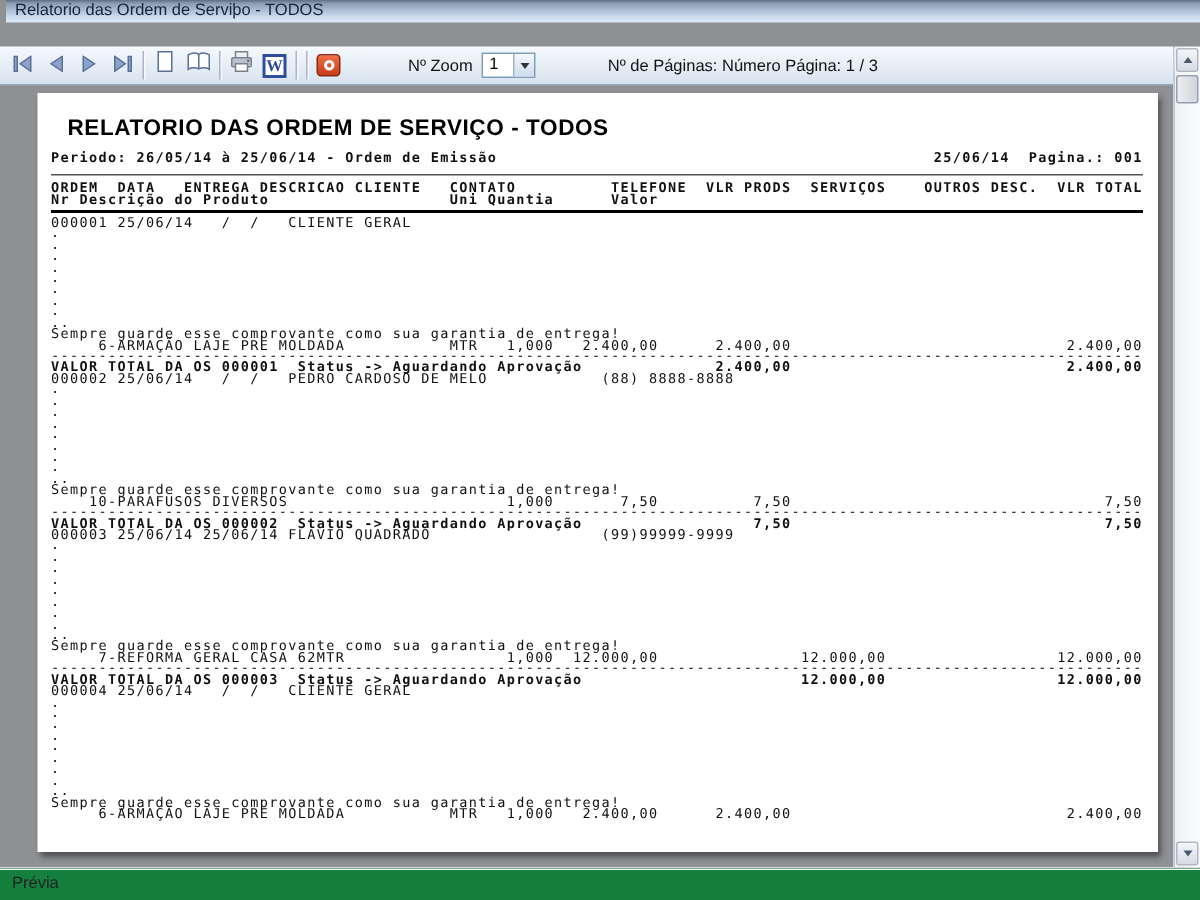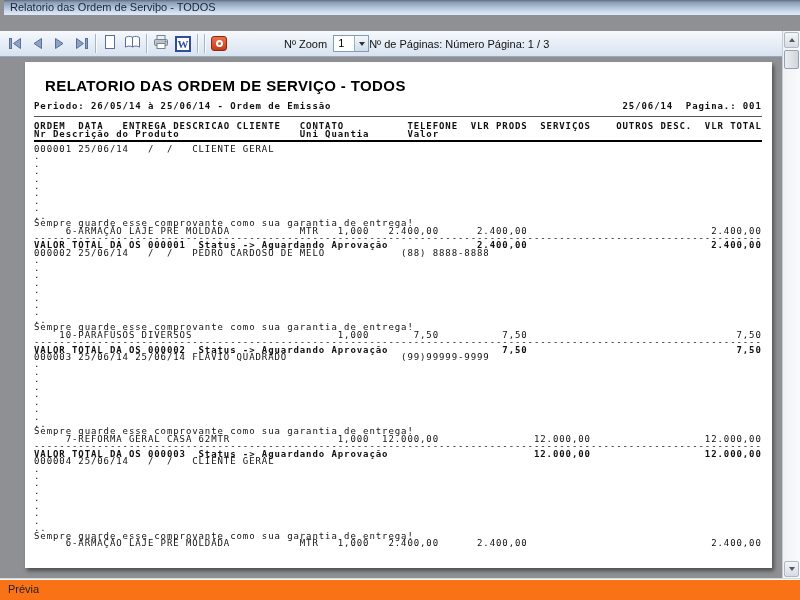--- a/index.html
+++ b/index.html
@@ -14,22 +14,22 @@
     background:linear-gradient(#f4f8fc,#dfe7f1); border-bottom:1px solid #c6cfda;
     display:flex; align-items:flex-start; font-size:11px; color:#111; padding-left:2px; }
   .menu-item { padding:0 6px; height:100%; line-height:15px; }
 
   .toolbar { position:absolute; top:31px; left:0; right:18px; height:26px;
     background:linear-gradient(#f6f9fd,#d8e2f0); border-bottom:1px solid #9aa7ba;
     display:flex; align-items:center; padding-left:4px; }
   .tbtn { width:22px; height:22px; display:flex; align-items:center; justify-content:center; border-radius:2px; }
   .sep { width:1px; height:19px; background:#a9b4c5; box-shadow:1px 0 0 #f8fafc; margin:0 3px; }
   .tb-label { font-size:11px; color:#111; }
-  .zoom-label { margin-left:54px; }
-  .pages-label { }
+  .zoom-label { margin-left:42px; }
+  .pages-label { margin-left:48px; }
 
   .combo { width:36px; height:17px; margin-left:6px; border:1px solid #7f9db9; background:#fff;
     display:flex; align-items:stretch; }
   .combo-val { flex:1; font-size:11px; line-height:15px; padding-left:4px; color:#000; }
   .combo-btn { width:14px; background:linear-gradient(#f4f8fc,#cfdcec); border-left:1px solid #9fb0c4;
     display:flex; align-items:center; justify-content:center; }
   .tri-down { width:0; height:0; border-left:3px solid transparent; border-right:3px solid transparent; border-top:4px solid #333; }
   .tri-up-s { width:0; height:0; border-left:3px solid transparent; border-right:3px solid transparent; border-bottom:4px solid #4d5a6e; }
   .tri-dn-s { width:0; height:0; border-left:3px solid transparent; border-right:3px solid transparent; border-top:4px solid #4d5a6e; }
 
@@ -63,21 +63,21 @@
     background:linear-gradient(90deg,#f0f1f3,#fafbfc); border-left:1px solid #c8cdd4; }
   .sb-btn { position:absolute; left:1px; right:1px; height:16px;
     background:linear-gradient(#f4f6f8,#d8dce2); border:1px solid #aeb7c2; border-radius:2px;
     display:flex; align-items:center; justify-content:center; }
   .sb-up { top:1px; } .sb-dn { bottom:1px; }
   .sb-thumb { position:absolute; top:19px; left:1px; right:1px; height:19px;
     background:linear-gradient(90deg,#ecee f0,#d0d5db); background:linear-gradient(90deg,#eceef0,#d0d5db);
     border:1px solid #93a0b1; border-radius:2px; }
 
   
-  .statusbar { position:absolute; bottom:0; left:0; right:0; height:22px; background:#f97316;
+  .statusbar { position:absolute; bottom:0; left:0; right:0; height:22px; background:#15803d;
     border-top:1px solid #d9d9d9; box-shadow:inset 0 1px 0 #fbfbfb;
     font-size:11px; color:#222; line-height:21px; padding-left:8px; }
 </style>
 </head>
 <body>
 
 <div class="titlebar">
   <span>Relatorio das Ordem de Serviþo - TODOS</span>
 </div>
 

